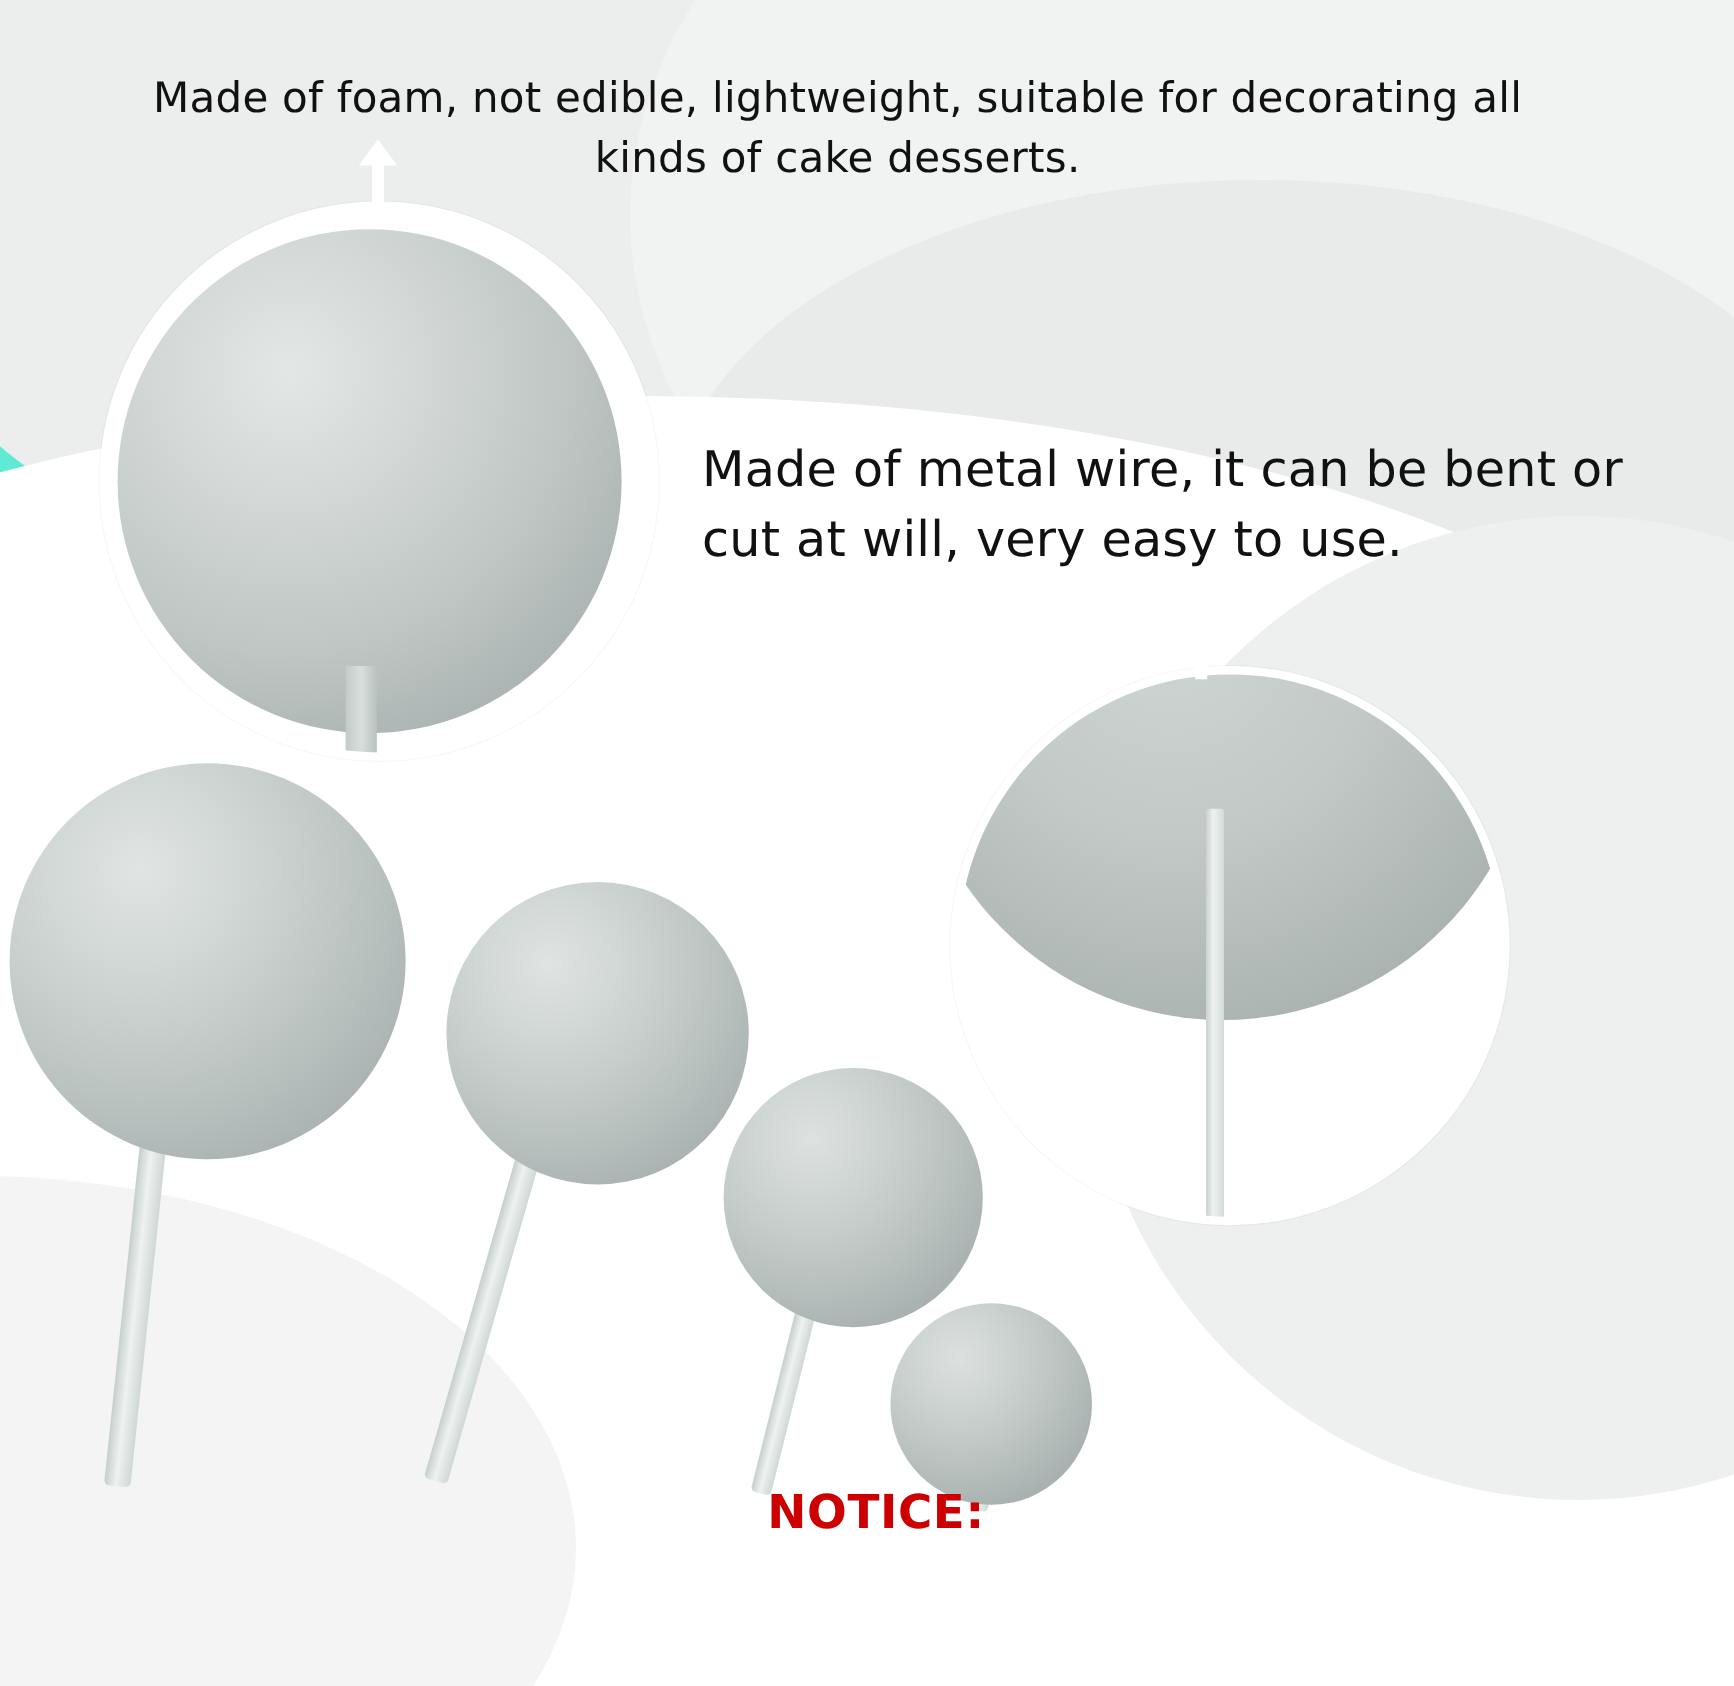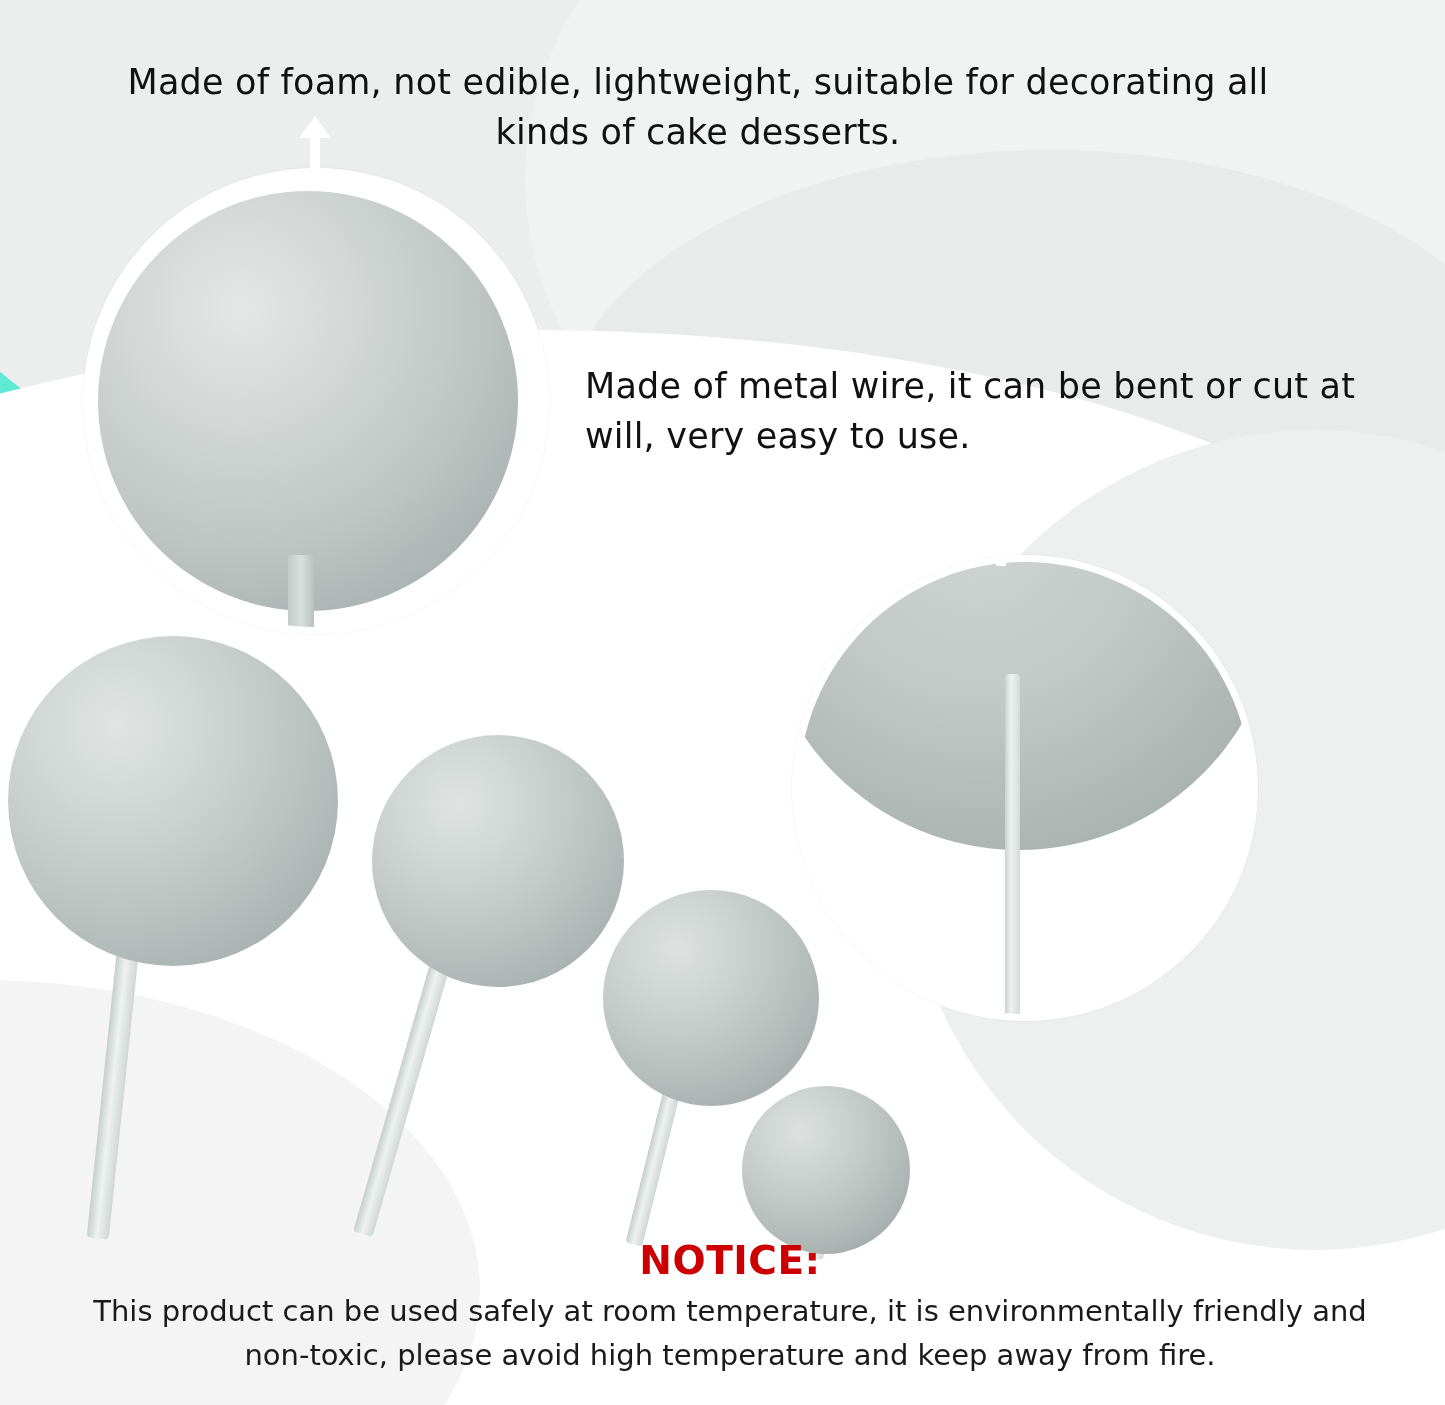--- a/index.html
+++ b/index.html
@@ -90,21 +90,21 @@
     left: 108px;
     top: 58px;
     width: 1180px;
     font-size: 35px;
     text-align: center;
   }
   .caption-right {
     left: 585px;
     top: 362px;
     width: 840px;
-    font-size: 35px;
+    font-size: 41px;
     text-align: left;
   }
 
   
   .arrow {
     position: absolute;
   }
 
   
   .zoom-circle {
@@ -264,16 +264,15 @@
   <svg class="arrow" style="left:978px; top:502px;" width="46" height="66" viewBox="0 0 46 66">
     <path d="M23 3 L39 25 L28 25 L28 64 L18 64 L18 25 L7 25 Z" fill="#ffffff"></path>
   </svg>
 
   <div class="caption caption-top">Made of foam, not edible, lightweight, suitable for decorating all kinds of cake desserts.</div>
 
   <div class="caption caption-right">Made of metal wire, it can be bent or cut at will, very easy to use.</div>
 
   <div class="notice-wrap">
     <div class="notice-title">NOTICE:</div>
-    <div class="notice-body">This product can be used safely at room temperature, it is environmentally friendly and non-toxic, please avoid high temperature and keep away from fire.</div>
   </div>
 
 </div>
 
 </body></html>

